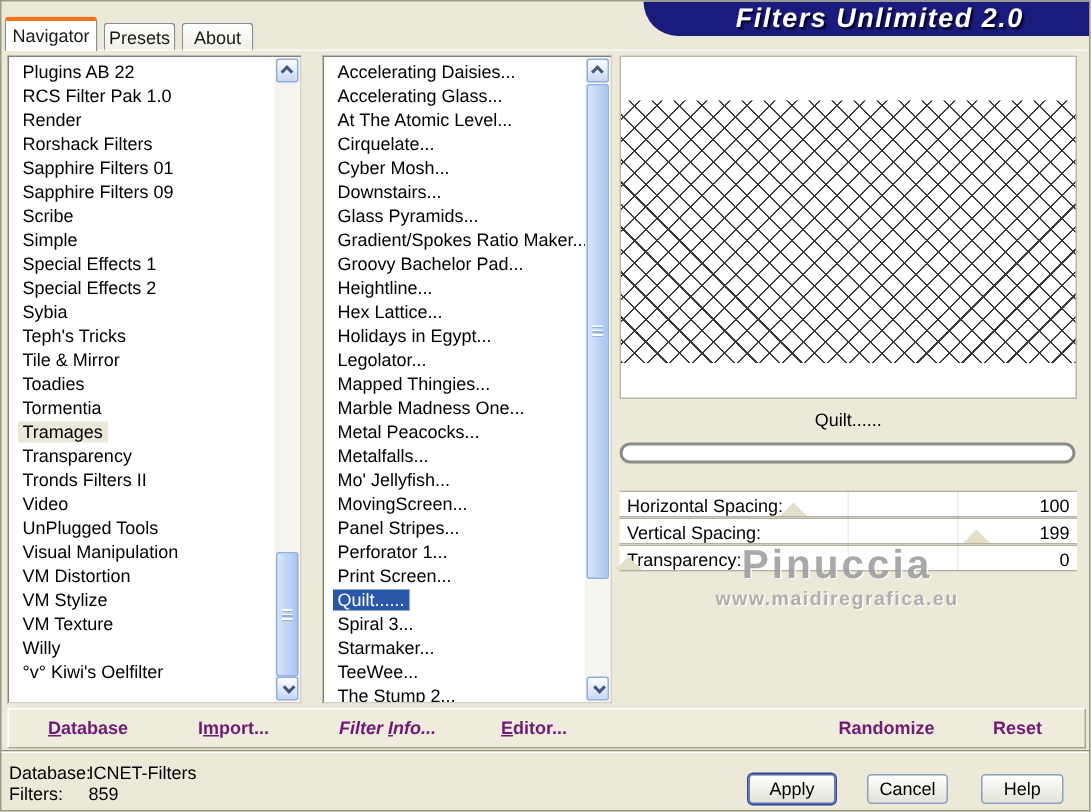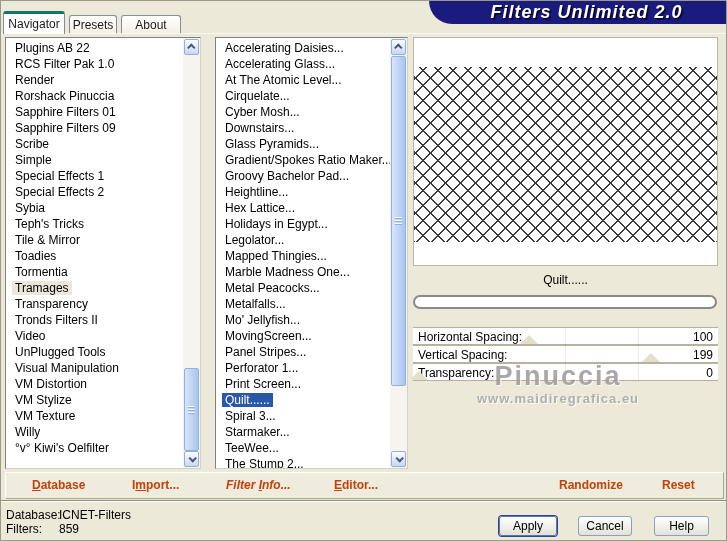--- a/index.html
+++ b/index.html
@@ -27,26 +27,26 @@
   
   .tab {
     position:absolute; font-size:12px; color:#1a1a1a;
     display:flex; align-items:center; justify-content:center;
     border:1px solid #898c95; border-bottom:none;
     border-radius:3px 3px 0 0; cursor:default;
   }
   .tab-active {
     left:2px; top:10px; width:62px; height:23px;
     background:#fff;
-    border-top:3px solid #0f766e;
+    border-top:3px solid #f97316;
     z-index:3;
   }
   .tab-idle { background:linear-gradient(#ffffff,#f1f0e5); height:19px; top:14px; }
   .tab-presets { left:68px; width:48px; }
-  .tab-about  { left:120px; width:60px; }
+  .tab-about  { left:120px; width:48px; }
   .tab-line { position:absolute; left:0; right:0; top:32px; height:1px; background:#ffffff; opacity:.7; }
 
   
   .listbox {
     position:absolute; top:36px; height:432px; background:#fff;
     border:1px solid #808080;
     border-right-color:#d4d0c8; border-bottom-color:#d4d0c8;
     overflow:hidden;
   }
   .listbox-left  { left:4px;   width:196px; }
@@ -127,21 +127,21 @@
   }
 
   
   .menubar {
     position:absolute; left:4px; top:471px; width:719px; height:27px;
     background:#EFECDD;
     border-top:1px solid #ffffff; border-left:1px solid #ffffff;
     border-bottom:1px solid #a8a594; border-right:1px solid #a8a594;
   }
   .menu-item {
-    position:absolute; top:5px; font-size:12px; font-weight:bold; color:#c2410c;
+    position:absolute; top:5px; font-size:12px; font-weight:bold; color:#701a75;
     cursor:default;
   }
   .u { text-decoration:underline; }
   .groove { position:absolute; left:0px; top:499px; width:727px; height:2px;
     border-top:1px solid #8e8c7c; border-bottom:1px solid #ffffff; }
 
   
   .status-text { position:absolute; font-size:12px; color:#000; }
   .xp-btn {
     position:absolute; top:515px; height:20px;
@@ -170,21 +170,21 @@
 <div class="tab tab-idle tab-about">
   <span>About</span>
 </div>
 <div class="tab-line"></div>
 
 <div class="listbox listbox-left">
   <div class="list-inner">
       <div class="li"><span class="li-txt">Plugins AB 22</span></div>
       <div class="li"><span class="li-txt">RCS Filter Pak 1.0</span></div>
       <div class="li"><span class="li-txt">Render</span></div>
-      <div class="li"><span class="li-txt">Rorshack Pinuccia</span></div>
+      <div class="li"><span class="li-txt">Rorshack Filters</span></div>
       <div class="li"><span class="li-txt">Sapphire Filters 01</span></div>
       <div class="li"><span class="li-txt">Sapphire Filters 09</span></div>
       <div class="li"><span class="li-txt">Scribe</span></div>
       <div class="li"><span class="li-txt">Simple</span></div>
       <div class="li"><span class="li-txt">Special Effects 1</span></div>
       <div class="li"><span class="li-txt">Special Effects 2</span></div>
       <div class="li"><span class="li-txt">Sybia</span></div>
       <div class="li"><span class="li-txt">Teph's Tricks</span></div>
       <div class="li"><span class="li-txt">Tile &amp; Mirror</span></div>
       <div class="li"><span class="li-txt">Toadies</span></div>

